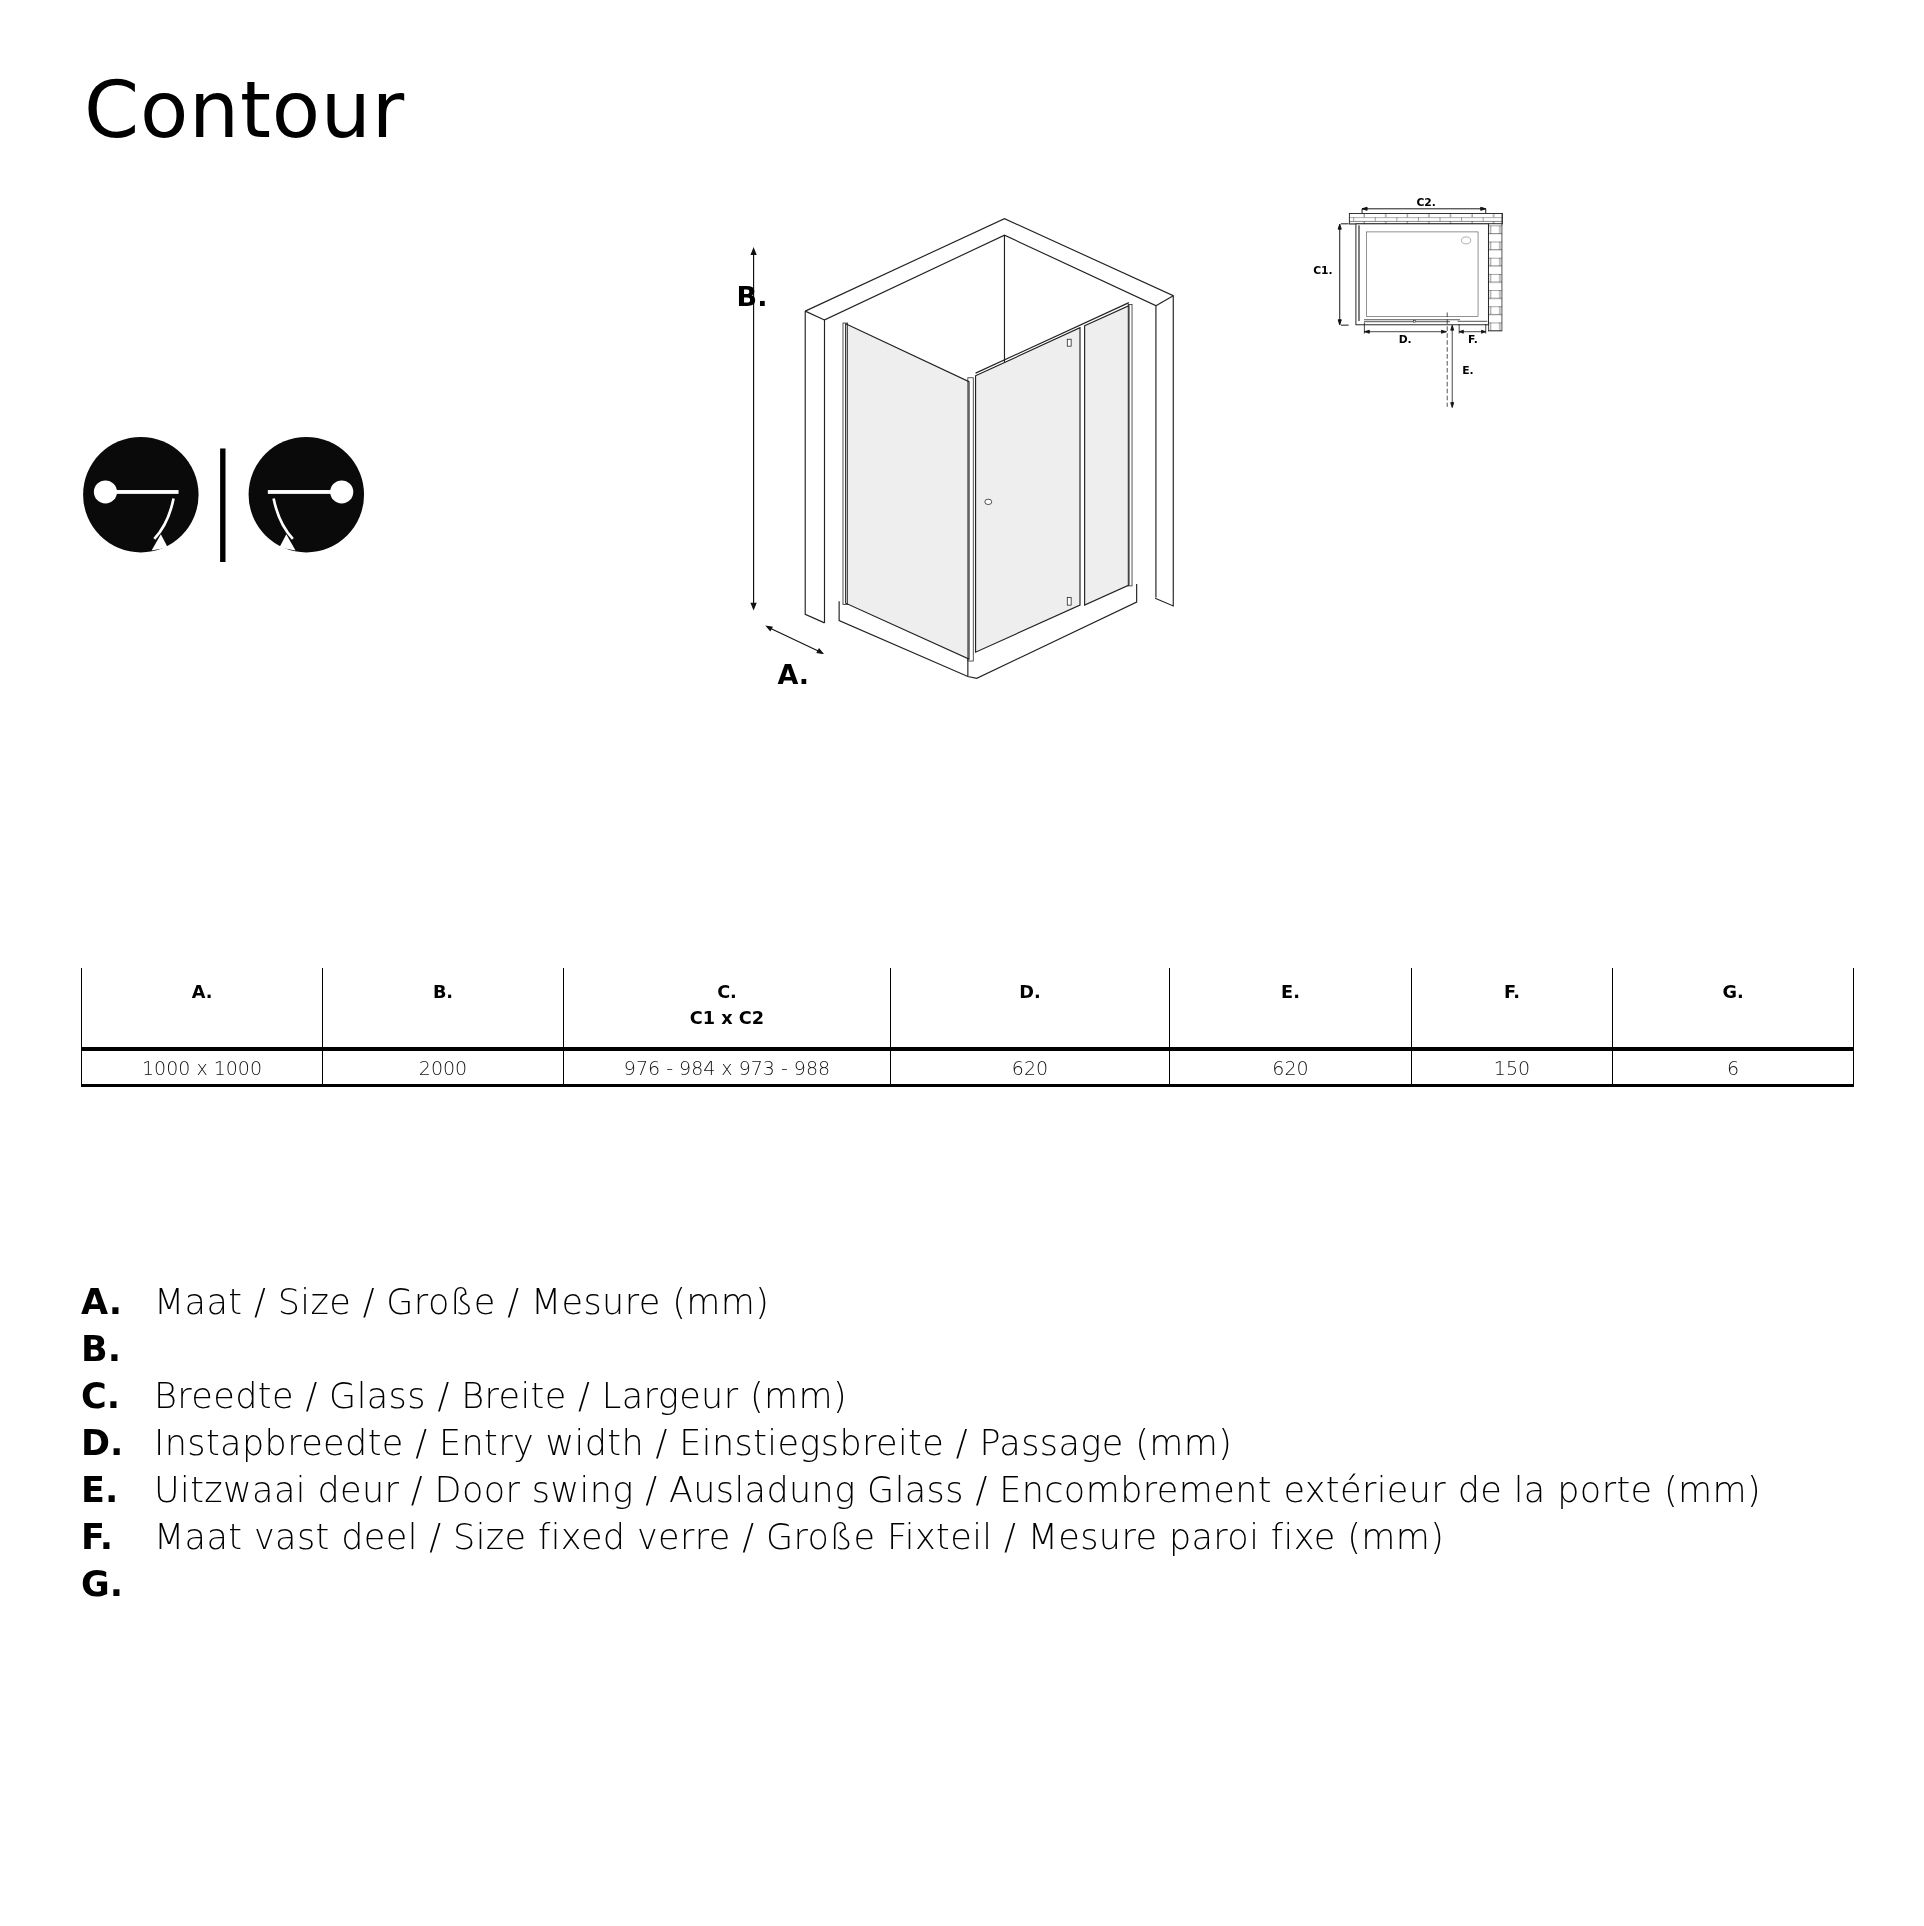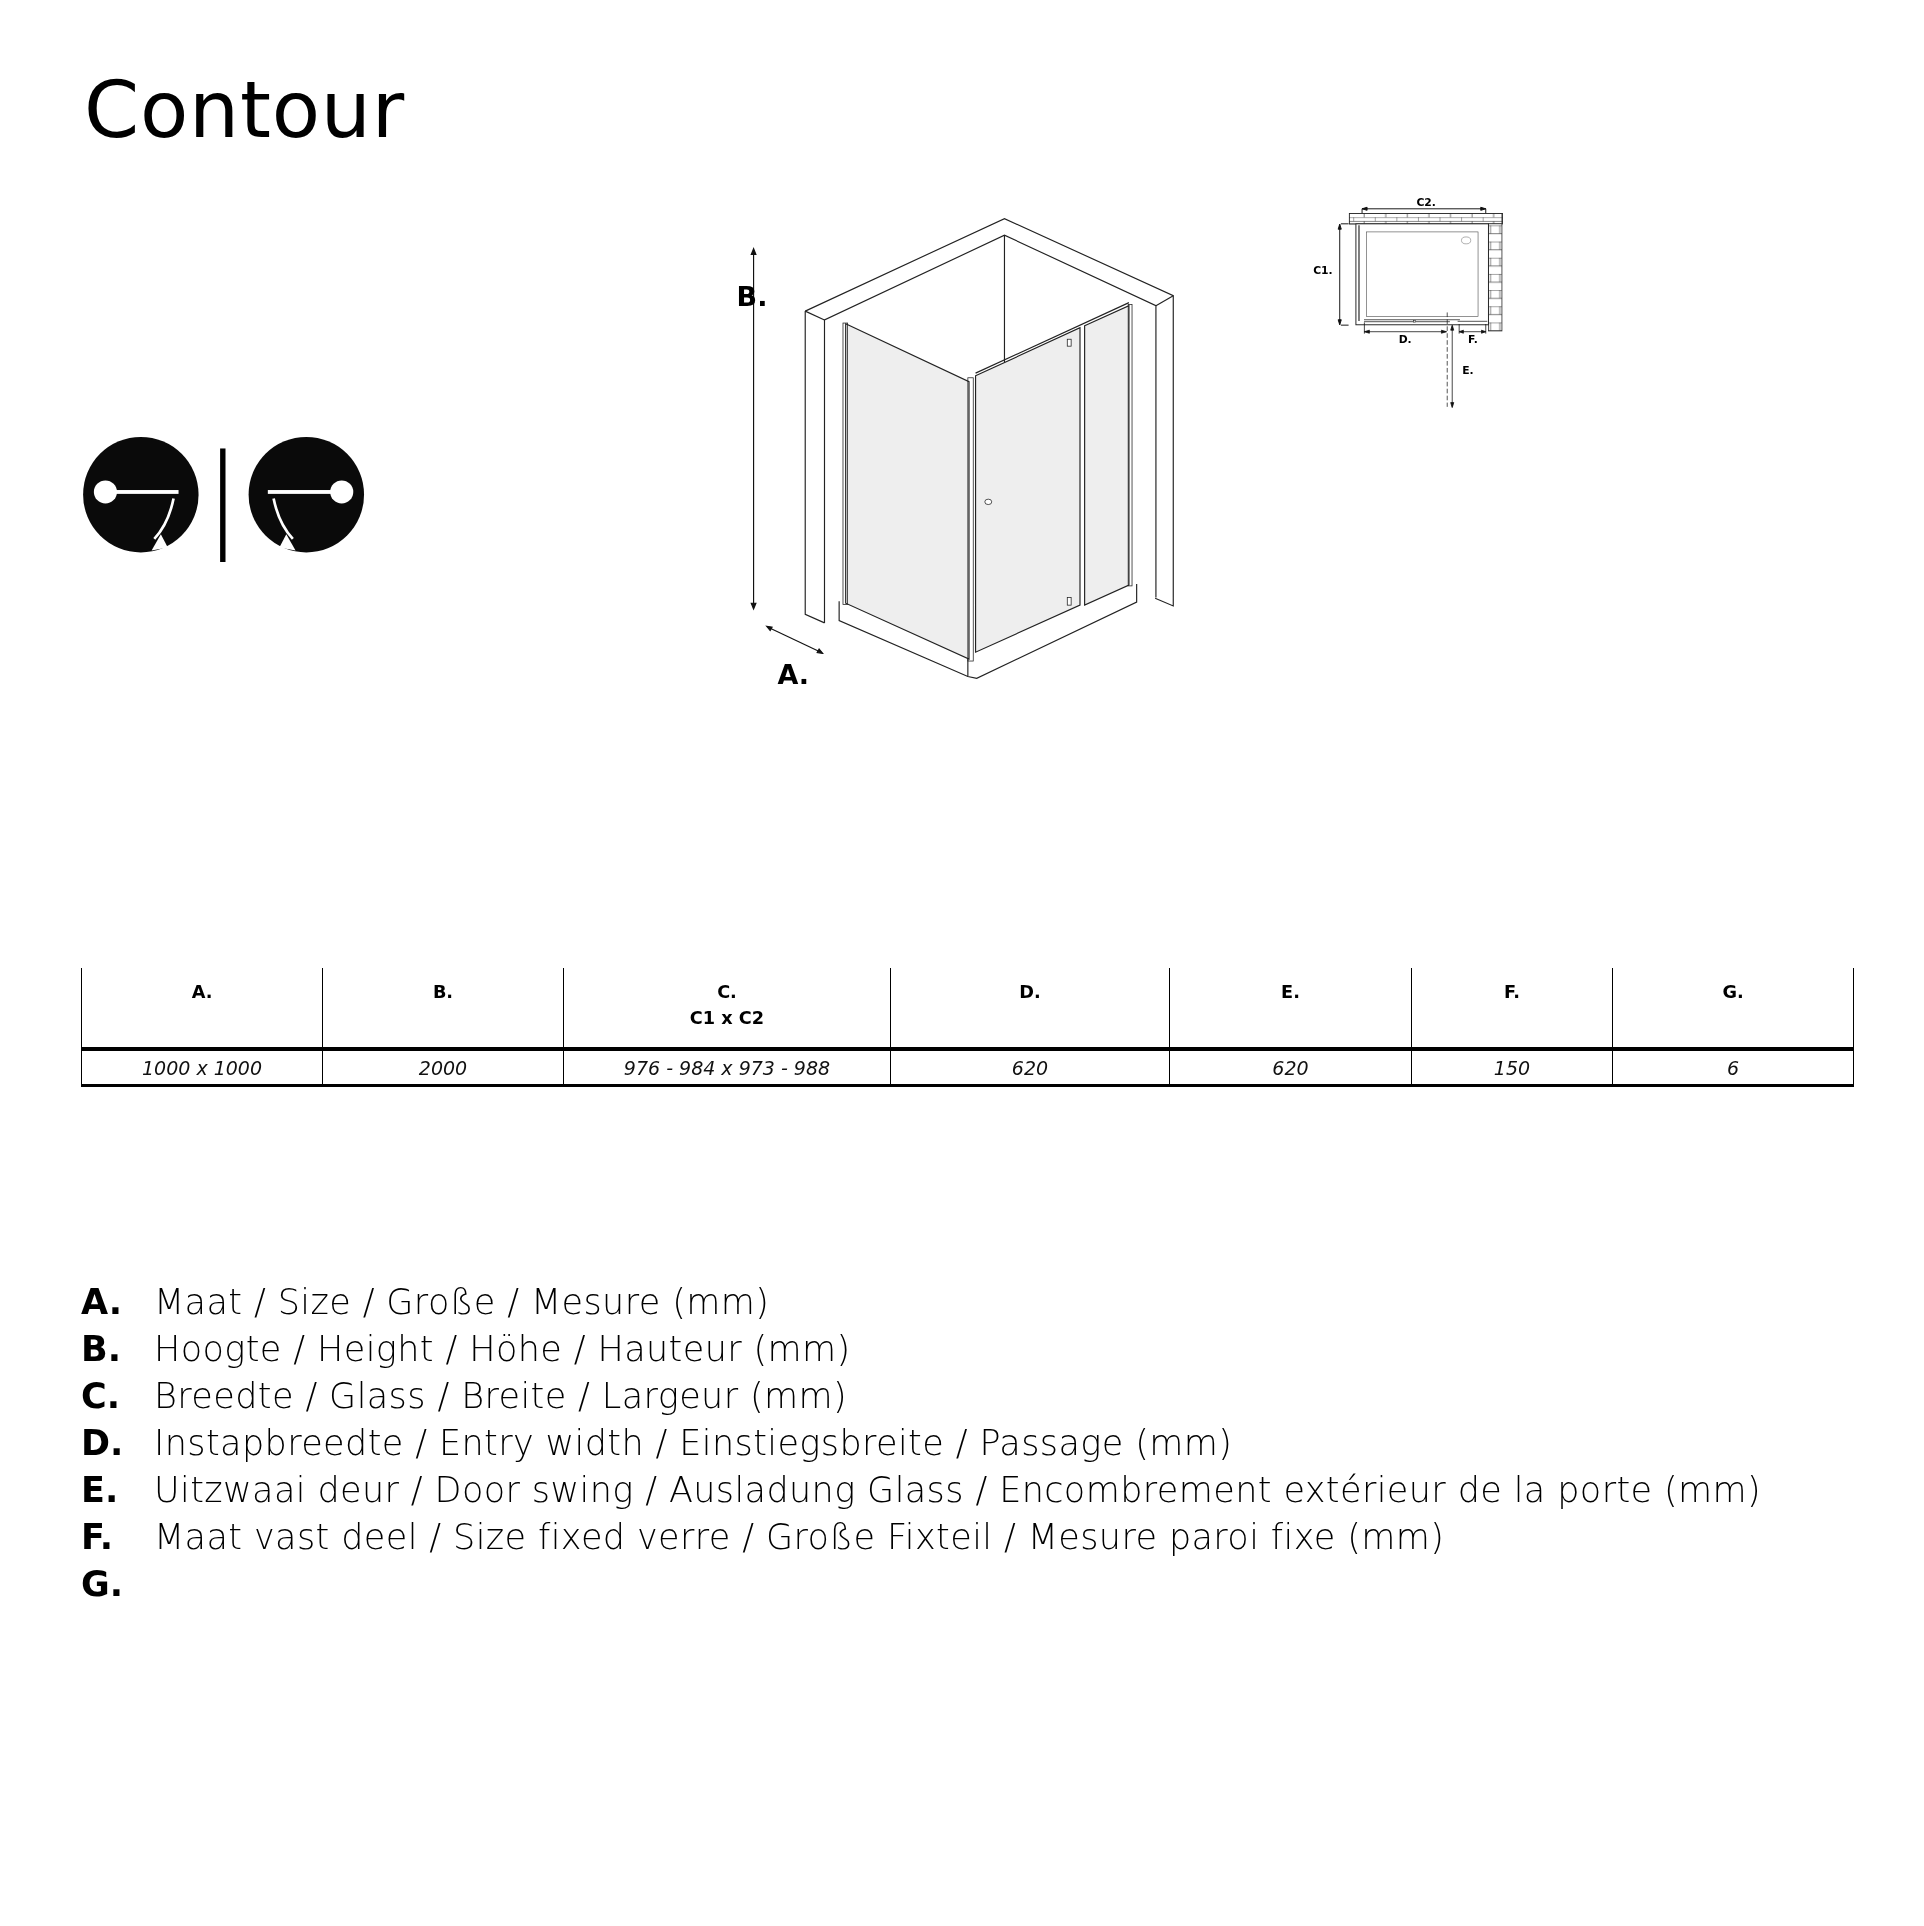--- a/index.html
+++ b/index.html
@@ -4,21 +4,21 @@
 <style>
   html, body { margin:0; padding:0; background:#ffffff; }
   body { width:1925px; height:1926px; position:relative; overflow:hidden; font-family:"DejaVu Sans", sans-serif; color:#000; }
   .title { position:absolute; left:84px; top:64px; font-size:79px; font-weight:400; letter-spacing:0.8px; font-family:"DejaVu Sans", sans-serif;text-align:center; }
   .icons { position:absolute; left:79px; top:435px; width:293px; height:127px; }
   .iso { position:absolute; left:732px; top:212px; width:501px; height:636px; }
   .plan { position:absolute; left:1310px; top:193px; width:501px; height:655px; }
   table.spec { position:absolute; left:81px; top:968px; width:1772px; border-collapse:collapse; table-layout:fixed; font-family:"DejaVu Sans", sans-serif; }
   table.spec th, table.spec td { border-left:1.5px solid #000; border-right:1.5px solid #000; text-align:center; }
   table.spec th { height:66px; font-weight:700; font-size:17.7px; vertical-align:top; padding-top:12.3px; line-height:25.4px; border-bottom:4.6px solid #000; }
-  table.spec td { height:31px; font-weight:300; font-size:19px; color:#111; border-bottom:3.5px solid #000;font-style:italic; }
+  table.spec td { height:31px; font-weight:300; font-size:19px; color:#111; border-bottom:3.5px solid #000; }
   .legend { position:absolute; left:81px; top:1279px; font-family:"DejaVu Sans", sans-serif; font-size:35px; line-height:47px; }
   .legend .row { white-space:nowrap; display:flex; }
   .legend .letter { font-weight:700; width:58px; display:inline-block; }
   .legend .text { font-weight:300; letter-spacing:0.4px;margin-left:15px; }
 </style>
 </head>
 <body>
 
 <div class="title">Contour</div>
 
@@ -192,21 +192,20 @@
   </tbody>
 </table>
 
 <div class="legend">
   <div class="row">
       <span class="letter">A.</span>
       <span class="text">Maat / Size / Große / Mesure (mm)</span>
     </div>
   <div class="row">
       <span class="letter">B.</span>
-      <span class="text">Hoogte / Height / Höhe / Hauteur (mm)</span>
     </div>
   <div class="row">
       <span class="letter">C.</span>
       <span class="text">Breedte / Glass / Breite / Largeur (mm)</span>
     </div>
   <div class="row">
       <span class="letter">D.</span>
       <span class="text">Instapbreedte / Entry width / Einstiegsbreite / Passage (mm)</span>
     </div>
   <div class="row">

